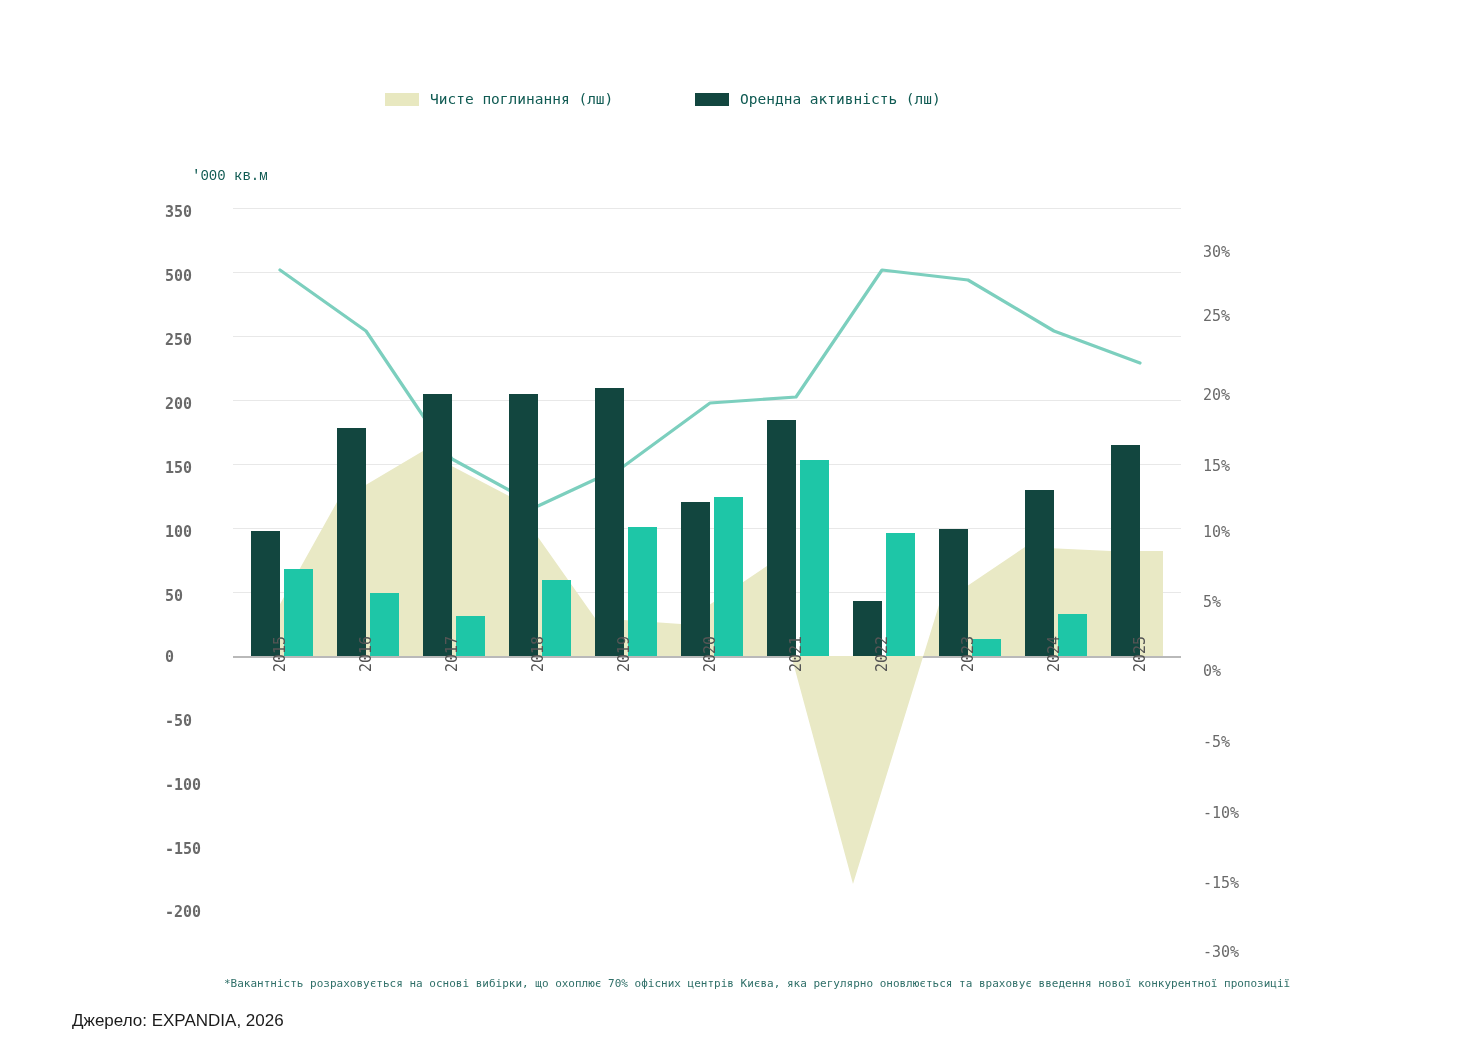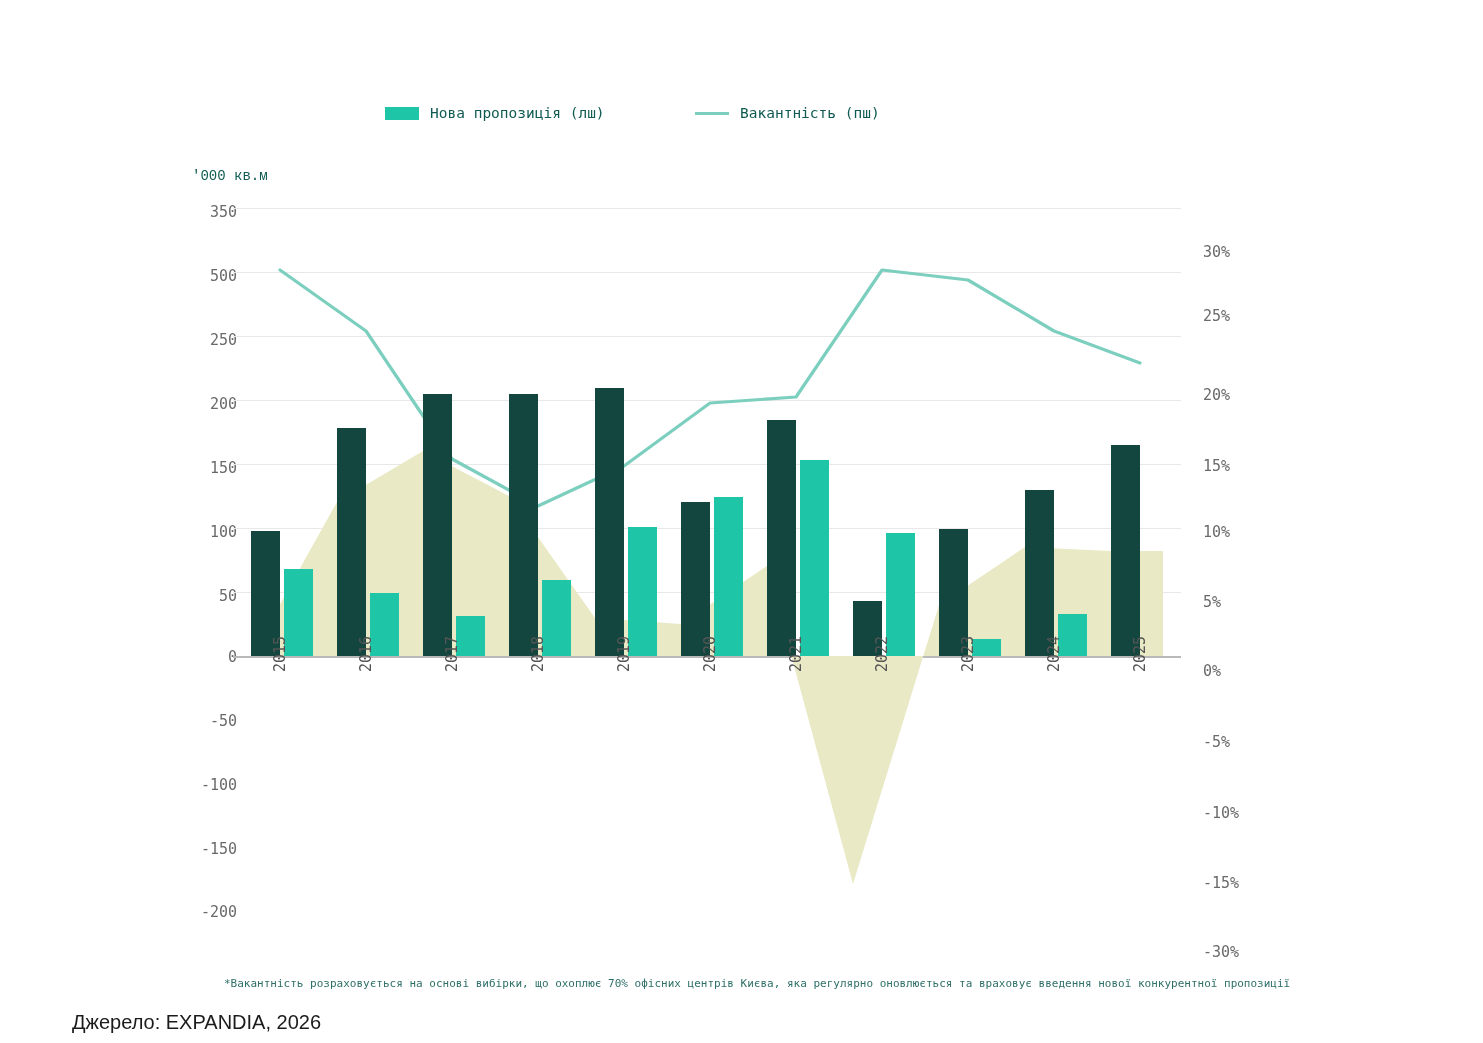--- a/index.html
+++ b/index.html
@@ -89,21 +89,21 @@
     height: 1.5px;
     background: #b9b9b9;
   }
   .yt-wrap { position: absolute; left: 0; top: 0; width: 1483px; height: 1043px; }
   .ylabel {
     position: absolute;
     font-family: "DejaVu Sans Mono", monospace;
     font-size: 15px;
     color: #6a6a6a;
   }
-  .ylabel.left { width: 56px; text-align: right; left: 181px; }
+  .ylabel.left { width: 56px; left: 165px; font-weight: bold; }
   .ylabel.right { left: 1203px; text-align: left; margin-top: 40px; }
 
   .bar {
     position: absolute;
     bottom: 0;
   }
   .bar.leasing { background: #12463f; }
   .bar.supply  { background: #1ec6a7; }
 
   .xlabel {
@@ -125,46 +125,46 @@
     font-size: 11px;
     line-height: 16px;
     color: #2f6f68;
     margin-left: 34px;
   }
   .source {
     position: absolute;
     left: 72px;
     top: 1011px;
     font-family: "Liberation Sans", sans-serif;
-    font-size: 20px;
+    font-size: 17px;
     color: #1b1b1b;
     text-align: right;
   }
   svg.overlay {
     position: absolute;
     left: 0;
     top: 0;
     overflow: visible;
   }
 </style>
 </head>
 <body>
 
 <div class="page">
 
 
   <div class="legend">
-    <div class="legend-row" style="margin-top:14px">
+    <div class="legend-row">
       <div class="legend-item first">
-        <span class="legend-swatch" style="background:#1ec6a7"></span>
-        <span>Нова пропозиція (лш)</span>
+        <span class="legend-swatch" style="background:#e8e8c0"></span>
+        <span>Чисте поглинання (лш)</span>
       </div>
       <div class="legend-item">
-        <span class="legend-swatch line" style="background:#7ccfbe"></span>
-        <span>Вакантність (пш)</span>
+        <span class="legend-swatch" style="background:#12463f"></span>
+        <span>Орендна активність (лш)</span>
       </div>
     </div>
   </div>
 
   <div class="axis-unit">'000 кв.м</div>
 
   <div class="yt-wrap">
     <div class="ylabel left" style="top:203px">350</div>
     <div class="ylabel left" style="top:267px">500</div>
     <div class="ylabel left" style="top:331px">250</div>

